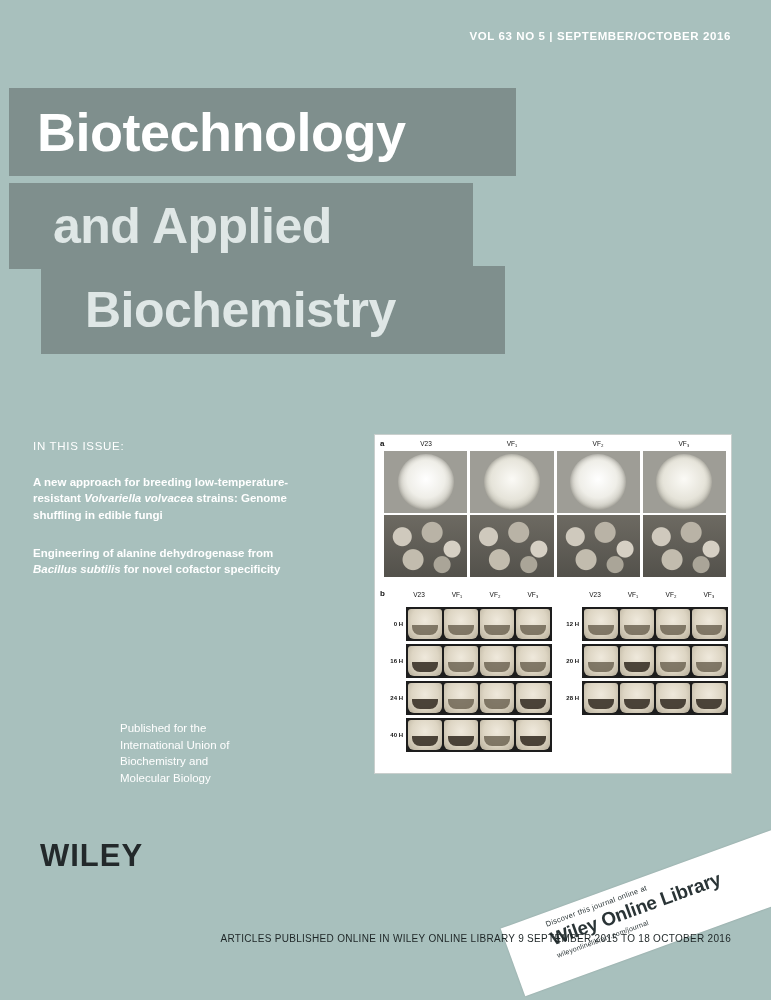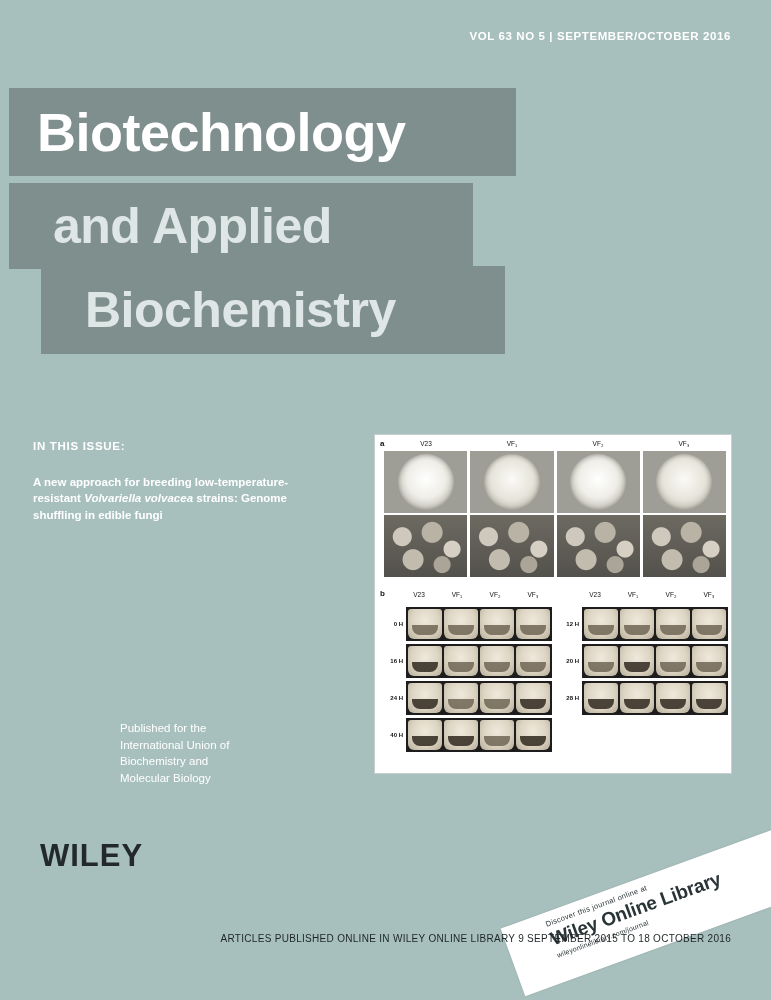--- a/index.html
+++ b/index.html
@@ -75,21 +75,21 @@
   
   .in-this-issue {
     position: absolute;
     left: 33px;
     top: 440px;
     width: 285px;
     color: #ffffff;
   }
   .iti-heading {
     font-size: 11.5px;
-    font-weight: bold;
+    font-weight: normal;
     letter-spacing: 0.7px;
     margin-bottom: 16px;
   }
   .iti-item {
     font-size: 11.5px;
     font-weight: bold;
     line-height: 1.42;
     margin-bottom: 17px;
     margin-top: 22px;
   }
@@ -297,20 +297,21 @@
 
   <div class="issue-line">VOL 63 NO 5  |  SEPTEMBER/OCTOBER 2016</div>
 
   <div class="title-block title-1">Biotechnology</div>
   <div class="title-block title-2">and Applied</div>
   <div class="title-block title-3">Biochemistry</div>
 
   <div class="in-this-issue">
     <div class="iti-heading">IN THIS ISSUE:</div>
     <div class="iti-item" id="iti-0"><span>A new approach for breeding low-temperature-resistant </span><i>Volvariella volvacea</i><span> strains: Genome shuffling in edible fungi</span></div>
+    <div class="iti-item" id="iti-1"><span>Engineering of alanine dehydrogenase from </span><i>Bacillus subtilis</i><span> for novel cofactor specificity</span></div>
   </div>
 
   <div class="figure">
 
     <div class="fig-a">
       <div class="panel-letter" style="left:5px; top:4px;">a</div>
       <div class="colhead" style="left:9px;  top:5px; width:84px;">V23</div>
       <div class="colhead" style="left:95px; top:5px; width:84px;">VF₁</div>
       <div class="colhead" style="left:181px;top:5px; width:84px;">VF₂</div>
       <div class="colhead" style="left:267px;top:5px; width:84px;">VF₃</div>

